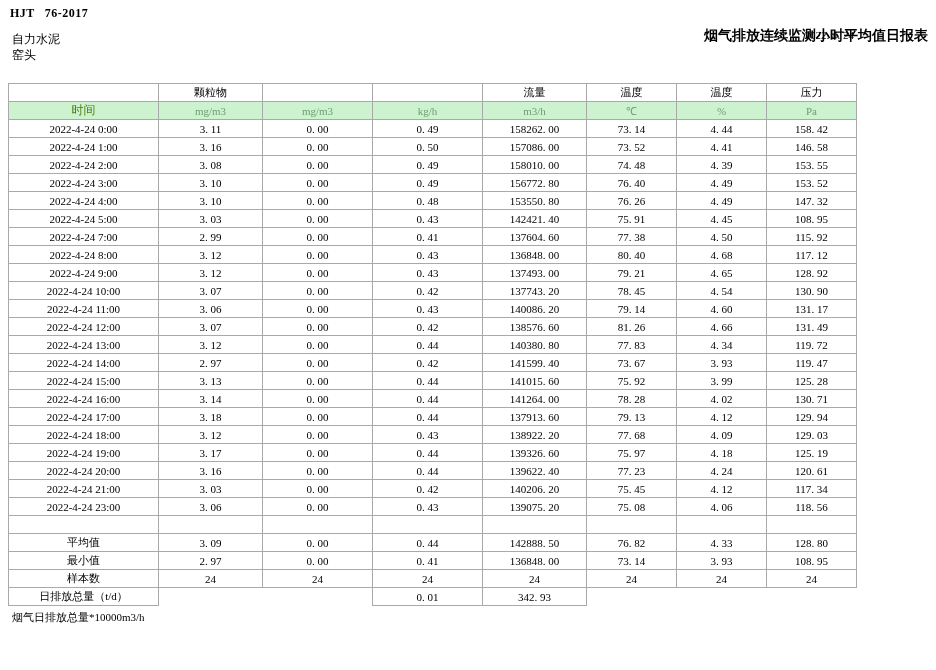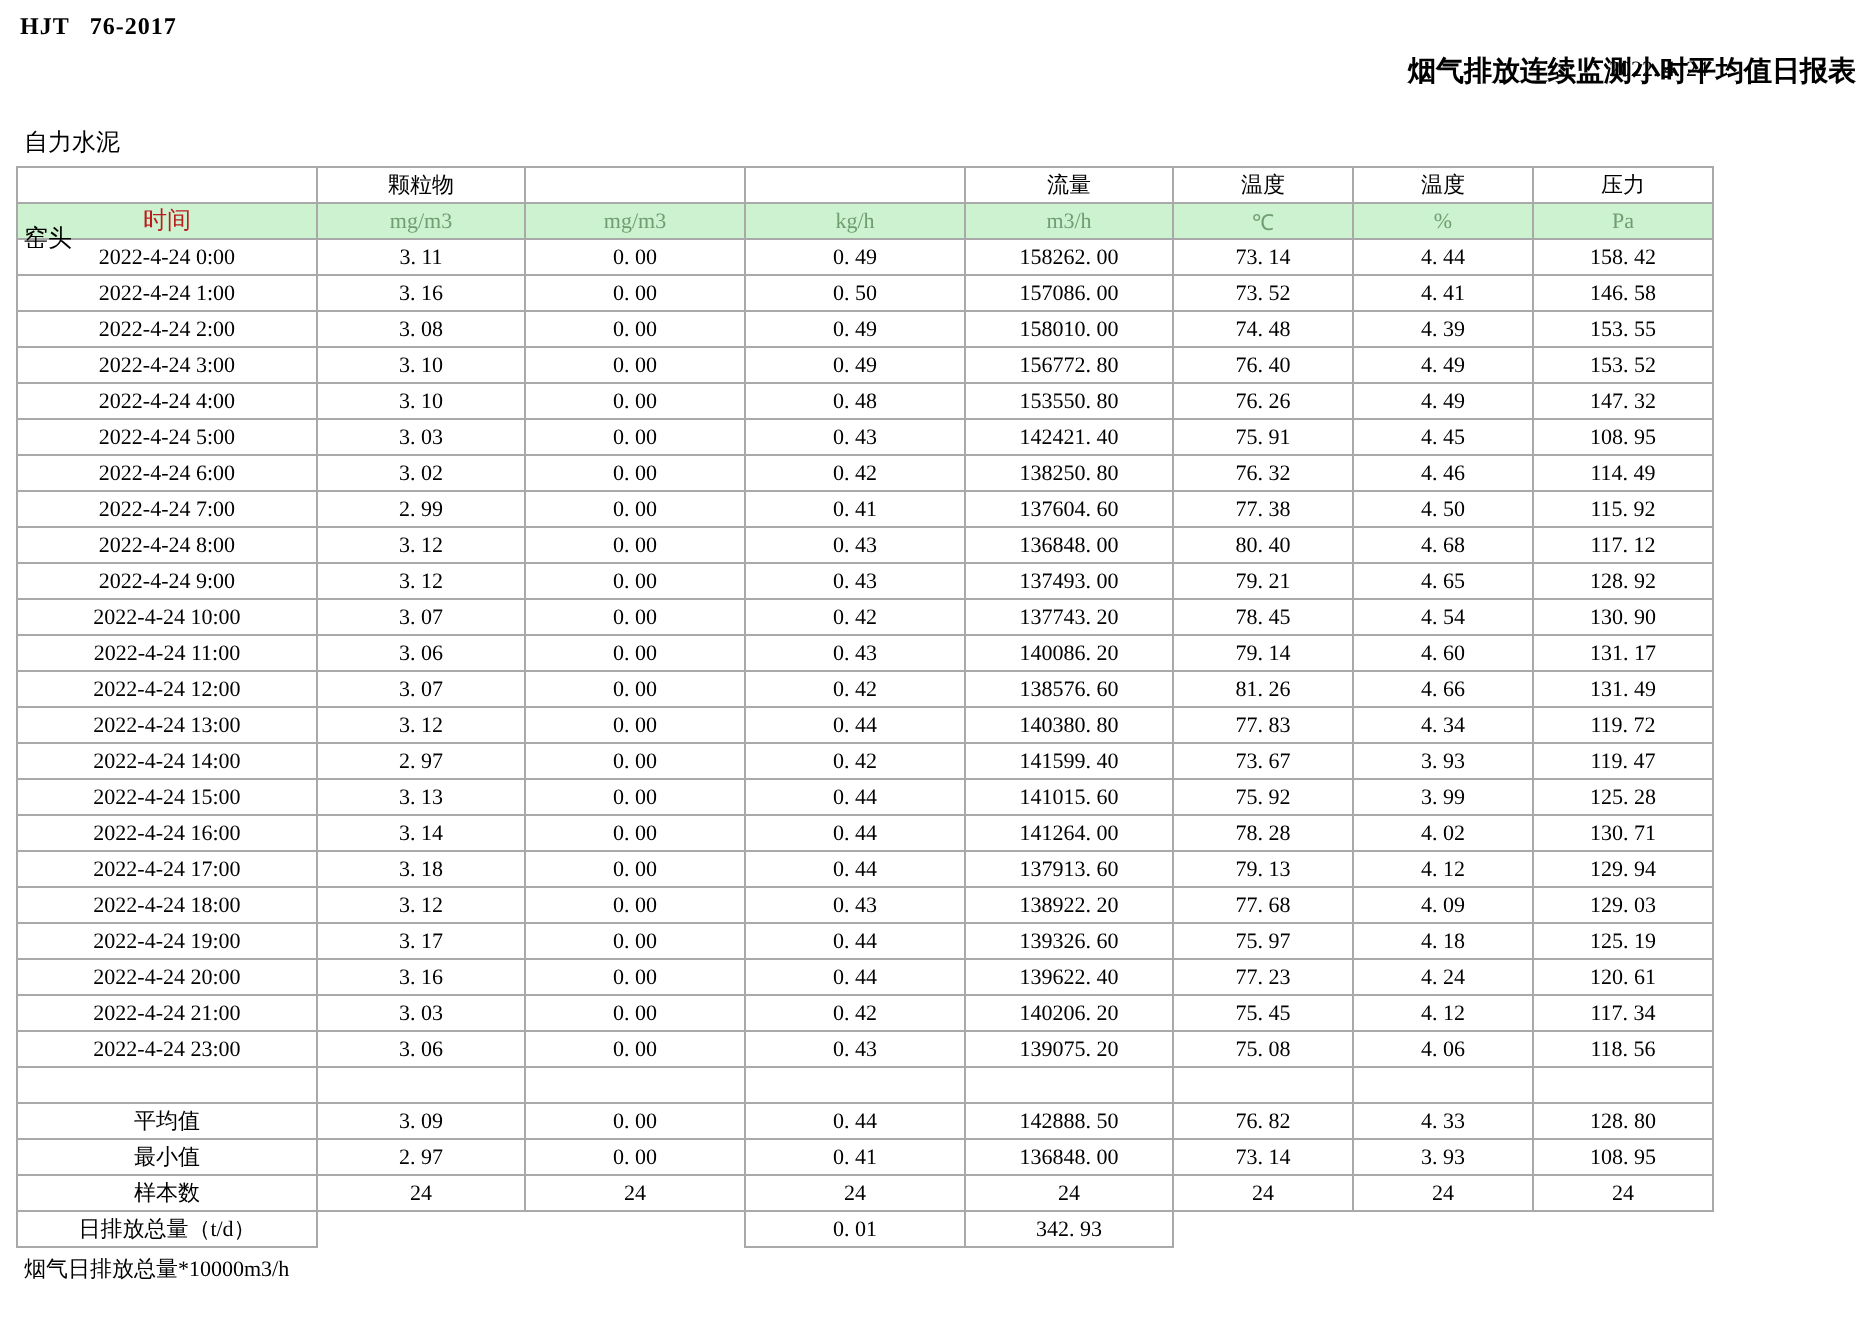--- a/index.html
+++ b/index.html
@@ -45,21 +45,20 @@
   }
   .company {
     position: absolute;
     left: 4px;
     top: -16px;
     font-size: 12px;
     line-height: 16px;
   }
   .company div {
     white-space: nowrap;
-    margin-top: 32px;
   }
   .report-date {
     position: absolute;
     right: 74px;
     top: -18px;
     font-size: 11px;
   }
   table.report {
     width: 808px;
     border-collapse: collapse;
@@ -80,21 +79,21 @@
   .hdr-row td {
     height: 28px;
     font-size: 12px;
   }
   .unit-row td {
     background: #ccf2cf;
     color: #6f9e70;
     height: 18px;
   }
   .unit-row td.time-cell {
-    color: #b91c1c;
+    color: #4d7c0f;
     font-size: 12px;
   }
   .data-row td {
     height: 17.2px;
   }
   .blank-row td {
     height: 13px;
     border-left: 1px solid #a9a9a9;
     border-right: 1px solid #a9a9a9;
     border-top: 1px solid #a9a9a9;
@@ -235,30 +234,20 @@
           <td>2022-4-24 5:00</td>
           <td>3. 03</td>
           <td>0. 00</td>
           <td>0. 43</td>
           <td>142421. 40</td>
           <td>75. 91</td>
           <td>4. 45</td>
           <td>108. 95</td>
         </tr>
       <tr class="data-row">
-          <td>2022-4-24 6:00</td>
-          <td>3. 02</td>
-          <td>0. 00</td>
-          <td>0. 42</td>
-          <td>138250. 80</td>
-          <td>76. 32</td>
-          <td>4. 46</td>
-          <td>114. 49</td>
-        </tr>
-      <tr class="data-row">
           <td>2022-4-24 7:00</td>
           <td>2. 99</td>
           <td>0. 00</td>
           <td>0. 41</td>
           <td>137604. 60</td>
           <td>77. 38</td>
           <td>4. 50</td>
           <td>115. 92</td>
         </tr>
       <tr class="data-row">

